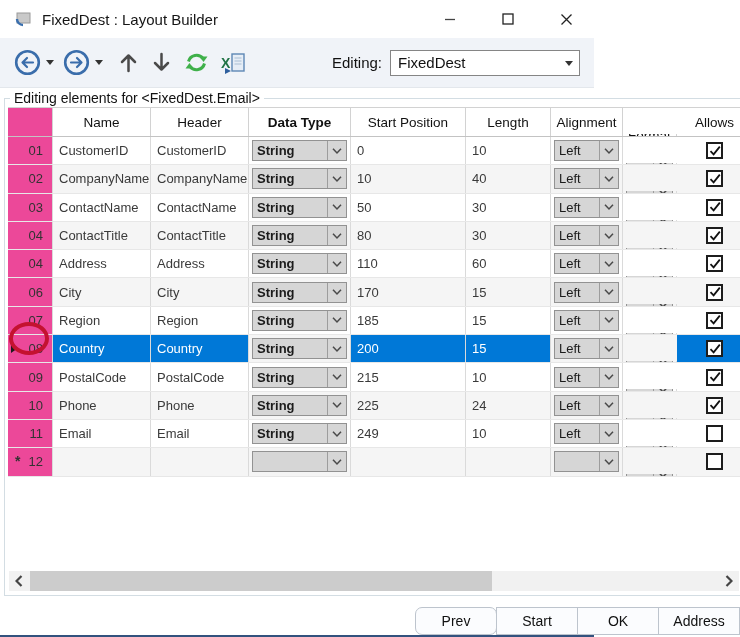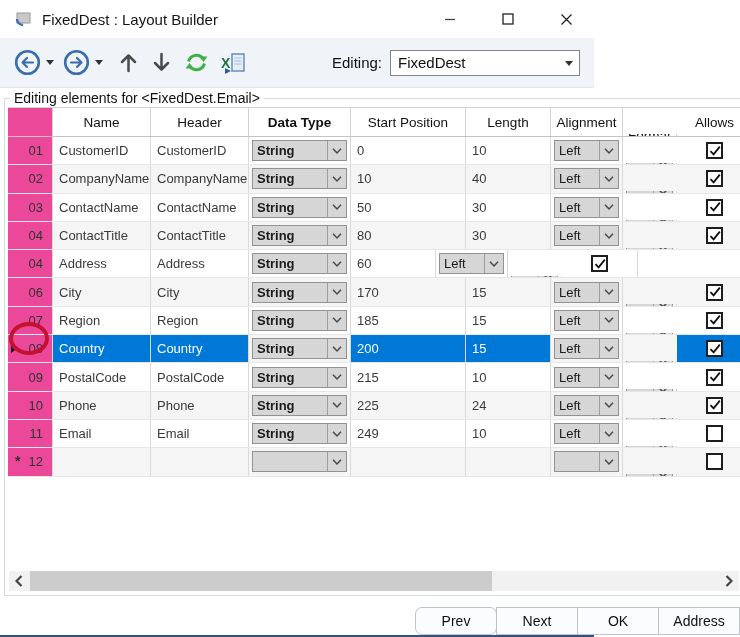--- a/index.html
+++ b/index.html
@@ -371,20 +371,21 @@
             <div class="cell c-dtype">
               <div class="combo">
                 <span class="cval">String</span>
                 <span class="carrow">
                   <svg width="10" height="8" viewBox="0 0 10 8">
                     <polyline points="1,1.7 5,6 9,1.7" fill="none" stroke="#4a4a4a" stroke-width="1.5"></polyline>
                   </svg>
                 </span>
               </div>
             </div>
+            <div class="cell txt c-start">110</div>
             <div class="cell txt c-len">60</div>
             <div class="cell c-align">
               <div class="combo">
                 <span class="cval">Left</span>
                 <span class="carrow">
                   <svg width="10" height="8" viewBox="0 0 10 8">
                     <polyline points="1,1.7 5,6 9,1.7" fill="none" stroke="#4a4a4a" stroke-width="1.5"></polyline>
                   </svg>
                 </span>
               </div>
@@ -737,17 +738,17 @@
         <svg width="8" height="12" viewBox="0 0 8 12">
             <polyline points="1.5,1 6.5,6 1.5,11" fill="none" stroke="#444" stroke-width="2.2"></polyline>
           </svg>
       </div>
     </div>
   </div>
 
   <div class="red-circle"></div>
 
   <button class="footer-btn" style="left:415px;border-radius:7px;">Prev</button>
-  <button class="footer-btn" style="left:496px;">Next</button>
+  <button class="footer-btn" style="left:496px;">Start</button>
   <button class="footer-btn" style="left:577px;">OK</button>
   <button class="footer-btn" style="left:658px;">Address</button>
 
 </div>
 
 </body></html>

